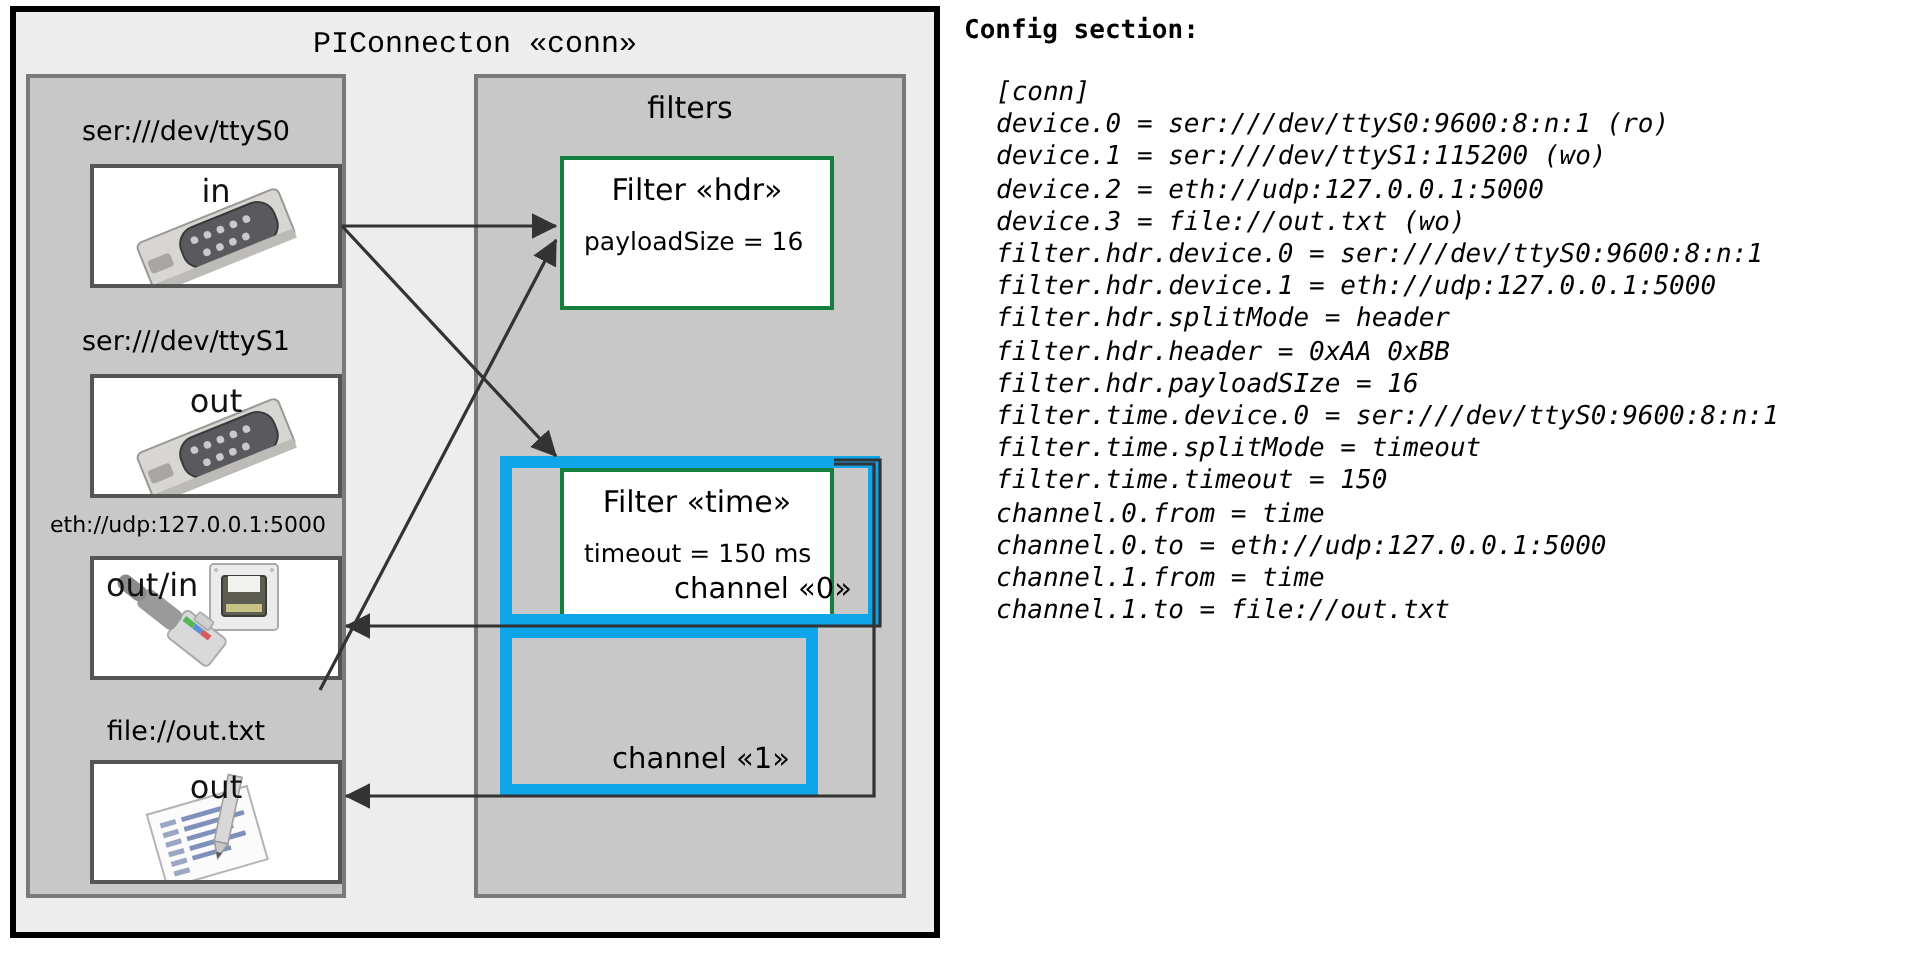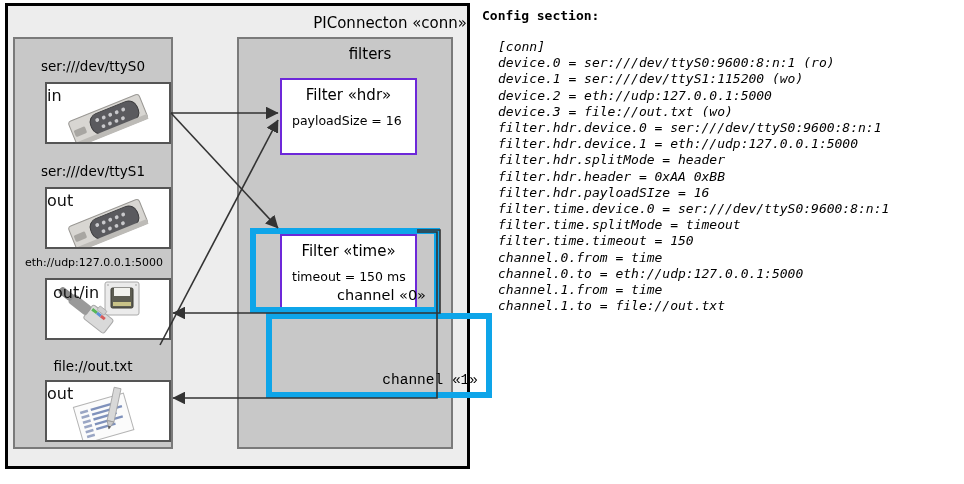--- a/index.html
+++ b/index.html
@@ -6,49 +6,49 @@
   body{width:964px;height:484px;overflow:hidden;font-family:"DejaVu Sans",sans-serif;}
 
   #root{position:relative;width:964px;height:484px;background:#fff;}
 
   
   .outer-box{
     position:absolute;left:5px;top:3px;width:465px;height:466px;
     background:#ededed;border:3px solid #000;box-sizing:border-box;
   }
   .outer-title{
-    position:absolute;left:0;top:8px;width:100%;text-align:right;
-    font-size:15px;color:#000;
+    position:absolute;left:0;top:8px;width:100%;text-align:center;
+    font-size:15px;color:#000;font-family:Liberation Mono, monospace;
   }
 
   
   .panel{
     position:absolute;background:#c8c8c8;border:2px solid #7a7a7a;box-sizing:border-box;
   }
   .panel-devices{left:13px;top:37px;width:160px;height:412px;}
   .panel-filters{left:237px;top:37px;width:216px;height:412px;}
   .panel-title{
-    position:absolute;left:0;top:6px;width:100%;text-align:center;font-size:15px;color:#000;padding-left:25px;
+    position:absolute;left:0;top:6px;width:100%;text-align:center;font-size:15px;color:#000;
   }
 
   
   .dev-label{position:absolute;font-size:13.5px;color:#000;text-align:center;white-space:nowrap;}
   .dev-box{
     position:absolute;background:#fff;border:2px solid #555;box-sizing:border-box;
     overflow:hidden;
   }
   .dev-dir{
-    position:absolute;left:0;top:2px;width:100%;text-align:left;
+    position:absolute;left:0;top:2px;width:100%;text-align:center;
     font-size:16px;color:#111;z-index:3;
   }
   .dev-dir.left{text-align:center;left:6px;width:auto;top:3px;}
 
   
   .filter-box{
-    position:absolute;background:#fff;border:2px solid #6d28d9;box-sizing:border-box;
+    position:absolute;background:#fff;border:2px solid #15803d;box-sizing:border-box;
   }
   .filter-title{
     position:absolute;left:0;top:6px;width:100%;text-align:center;font-size:15px;color:#000;
   }
   .filter-props{
     position:absolute;left:10px;top:32px;font-size:12.5px;line-height:17px;color:#000;
   }
 
   
   .channel-block{
@@ -199,21 +199,21 @@
   <div class="filter-box" style="left:280px;top:190px;width:137px;height:77px;margin-top:44px;">
     <div class="filter-title">Filter «time»</div>
     <div class="filter-props">
       <div>timeout = 150 ms</div>
     </div>
   </div>
 
   <div class="channel-block" style="left:250px;top:228px;width:190px;height:85px;">
     <span class="channel-label">channel «0»</span>
   </div>
-  <div class="channel-block" style="left:266px;top:313px;width:226px;height:85px;font-family:Liberation Mono, monospace;">
+  <div class="channel-block" style="left:250px;top:313px;width:159px;height:85px;">
     <span class="channel-label">channel «1»</span>
   </div>
 
   <svg class="overlay">
     <defs>
       <marker id="ah" viewBox="0 0 10 10" refX="9.5" refY="5" markerWidth="8" markerHeight="8" orient="auto-start-reverse">
         <path d="M 0 0 L 10 5 L 0 10 z" fill="#333"></path>
       </marker>
     </defs>
 

